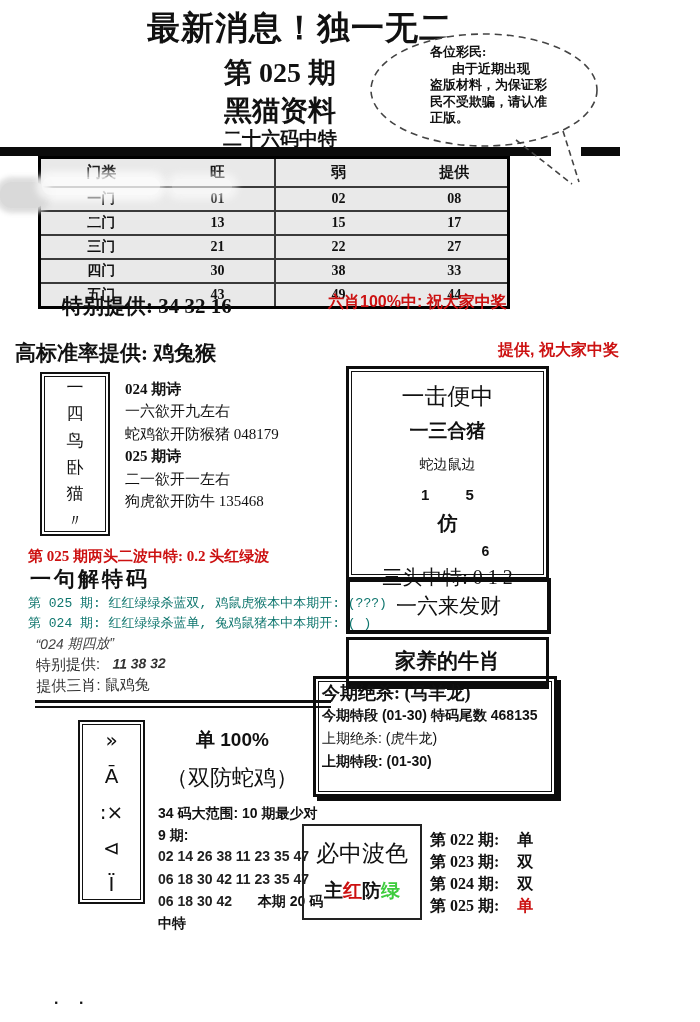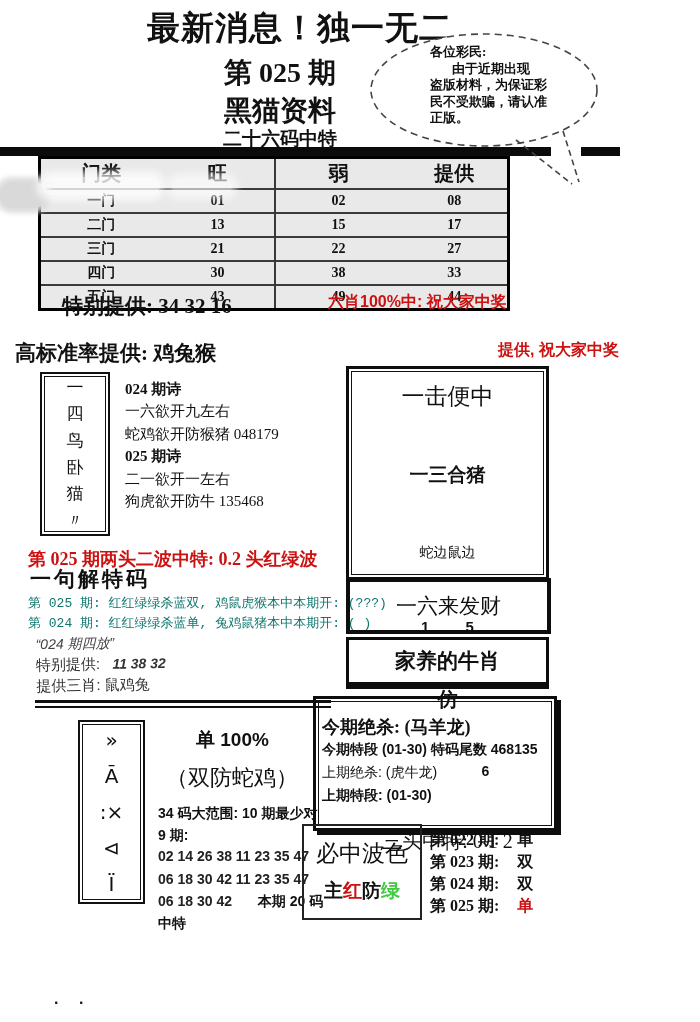--- a/index.html
+++ b/index.html
@@ -13,37 +13,37 @@
   .green{color:#3ecc3e;}
   .grey{color:#0f766e;font-family:Liberation Mono, monospace;}
 
   
   .dbox{border:2px solid #111;}
   .dbox::after{content:"";position:absolute;inset:2px;border:1px solid #111;pointer-events:none;}
   .dbox-thick{border:3px solid #0d0d0d;}
 
   
   table.gate{border-collapse:collapse;border:3px solid #000;background:#e9e9e9;table-layout:fixed;}
-  table.gate th{height:25px;font-size:20px;font-weight:bold;font-family:Liberation Sans, sans-serif;}
+  table.gate th{height:25px;font-size:15px;font-weight:bold;font-family:Liberation Sans, sans-serif;}
   table.gate td{height:20px;font-size:14px;font-weight:bold;text-align:center;
                 font-family:"Liberation Serif","DejaVu Serif",serif;border-top:2px solid #3a3a3a;}
   table.gate .vl{border-left:2px solid #3a3a3a;}
 
   .bar{background:#0b0b0b;}
   .smudge-w{background:#fff;border-radius:10px;box-shadow:0 0 6px 6px rgba(255,255,255,0.85);}
   .smudge-g{background:#d9d9d9;border-radius:12px;box-shadow:0 0 5px 5px rgba(217,217,217,0.9);}
   .hrule{border-top:3px solid #111;border-bottom:2px solid #111;height:3px;}
 
   .bubble-text{font-size:13px;font-weight:bold;line-height:16.5px;font-family:"Liberation Serif","DejaVu Serif",serif;}
   .bubble-text .ind{padding-left:22px;}
   .poem-glyphs{display:flex;flex-direction:column;align-items:center;justify-content:space-around;
                height:100%;font-size:17px;font-family:"Liberation Serif","DejaVu Serif",serif;}
   .poem-lines div{height:22.4px;font-size:15px;font-family:"Liberation Serif","DejaVu Serif",serif;}
   .poem-lines .hd{font-weight:bold;}
-  .hit{display:flex;flex-direction:column;align-items:center;gap:44px;}
+  .hit{display:flex;flex-direction:column;align-items:center;}
   .kill-box div{padding-left:6px;}
   .periods div{height:22px;font-size:16px;font-weight:bold;font-family:"Liberation Serif","DejaVu Serif",serif;}
   .periods .val{margin-left:14px;}
   .glyphs2{display:flex;flex-direction:column;align-items:center;justify-content:space-around;
            height:100%;font-size:20px;font-family:"DejaVu Sans",sans-serif;}
 </style>
 </head>
 <body>
 
 <div class="page">
@@ -152,21 +152,21 @@
     <div style="margin-top:12px;font-size:14px;">蛇边鼠边</div>
     <div class="b" style="margin-top:12px;font-size:15px;letter-spacing:16px;padding-left:16px;">1 5</div>
     <div class="serif b" style="margin-top:7px;font-size:20px;">仿</div>
     <div class="b" style="margin-top:6px;font-size:14px;transform:translateX(38px);">6</div>
     <div class="serif" style="margin-top:5px;font-size:20px;">三头中特: 0 1 2</div>
   </div>
 
   <div class="abs ctr serif" style="left:346px;top:578px;width:197px;height:48px;border:4px solid #0d0d0d;font-size:21px;line-height:48px;">一六来发财</div>
   <div class="abs ctr serif b" style="left:346px;top:637px;width:197px;height:42px;border:3px solid #0d0d0d;border-bottom:7px solid #0d0d0d;font-size:21px;line-height:42px;">家养的牛肖</div>
 
-  <div class="abs serif b red" style="left:28px;top:547px;font-size:18px;">第 025 期两头二波中特: 0.2 头红绿波</div>
+  <div class="abs serif b red" style="left:28px;top:547px;font-size:15px;">第 025 期两头二波中特: 0.2 头红绿波</div>
   <div class="abs serif b" style="left:30px;top:565px;font-size:21px;letter-spacing:3px;">一句解特码</div>
   <div class="abs grey" style="left:28px;top:594px;font-size:13px;">第 025 期: 红红绿绿杀蓝双, 鸡鼠虎猴本中本期开: (???)</div>
   <div class="abs grey" style="left:28px;top:614px;font-size:13px;">第 024 期: 红红绿绿杀蓝单, 兔鸡鼠猪本中本期开: (  )</div>
 
   <div class="abs" style="left:36px;top:635px;transform:rotate(-1deg);color:#333;">
     <div style="font-size:14px;font-style:italic;color:#444;">“024 期四放”</div>
     <div style="font-size:15px;margin-top:2px;">
       <span>特别提供:</span>
       <span class="b" style="font-style:italic;margin-left:8px;font-size:14px;">11 38 32</span>
     </div>
@@ -190,21 +190,21 @@
   <div class="abs b" style="left:158px;top:805px;font-size:14px;">34 码大范围: 10 期最少对</div>
   <div class="abs b" style="left:158px;top:827px;font-size:14px;">9 期:</div>
   <div class="abs b" style="left:158px;top:848px;font-size:14px;color:#222;">02 14 26 38 11 23 35 47</div>
   <div class="abs b" style="left:158px;top:871px;font-size:14px;color:#222;">06 18 30 42 11 23 35 47</div>
   <div class="abs" style="left:158px;top:893px;font-size:14px;">
     <span class="b" style="color:#222;">06 18 30 42</span>
     <span class="b" style="margin-left:22px;">本期 20 码</span>
   </div>
   <div class="abs b" style="left:158px;top:915px;font-size:14px;">中特</div>
 
-  <div class="abs dbox dbox-thick kill-box" style="left:313px;top:696px;width:238px;height:113px;box-shadow:4px 4px 0 #0d0d0d;padding-top:16px;">
+  <div class="abs dbox dbox-thick kill-box" style="left:313px;top:676px;width:238px;height:113px;box-shadow:4px 4px 0 #0d0d0d;padding-top:2px;">
     <div class="serif b" style="font-size:18px;">今期绝杀: (马羊龙)</div>
     <div class="b" style="font-size:14px;margin-top:2px;">今期特段 (01-30) 特码尾数 468135</div>
     <div style="font-size:14px;margin-top:5px;">上期绝杀: (虎牛龙)</div>
     <div class="b" style="font-size:14px;margin-top:5px;">上期特段: (01-30)</div>
   </div>
 
   <div class="abs" style="left:302px;top:824px;width:116px;height:92px;border:2px solid #222;">
     <div class="serif ctr" style="margin-top:12px;font-size:23px;">必中波色</div>
     <div class="ctr b" style="margin-top:9px;font-size:19px;">
       <span>主</span><span class="red">红</span><span>防</span><span class="green">绿</span>

